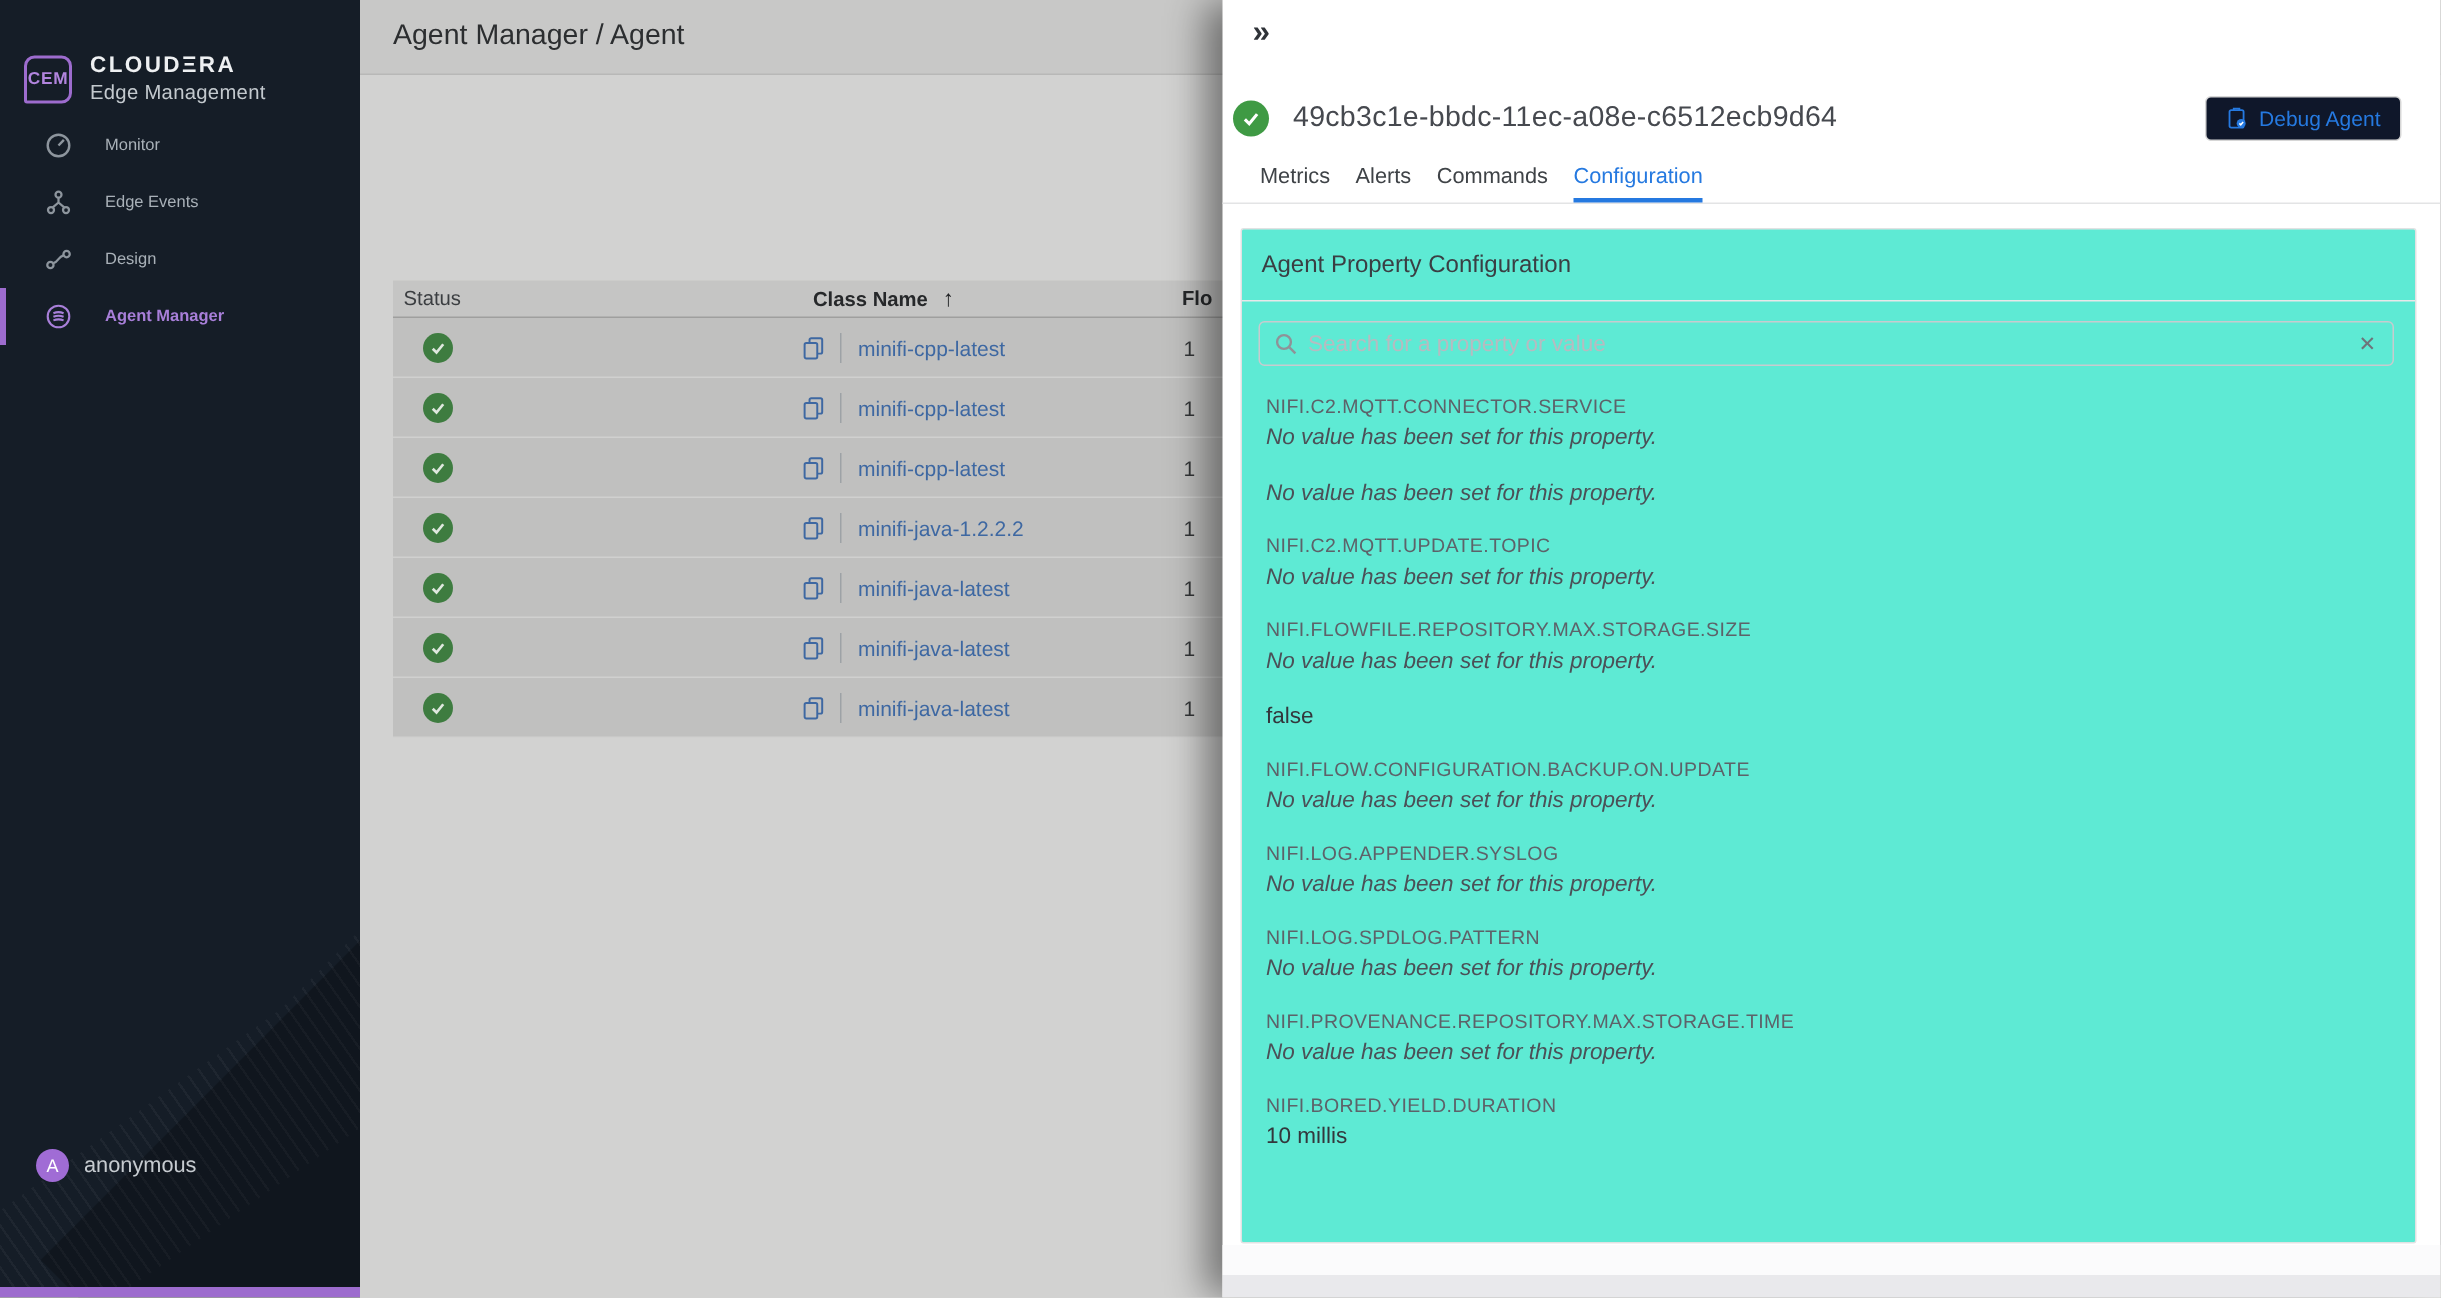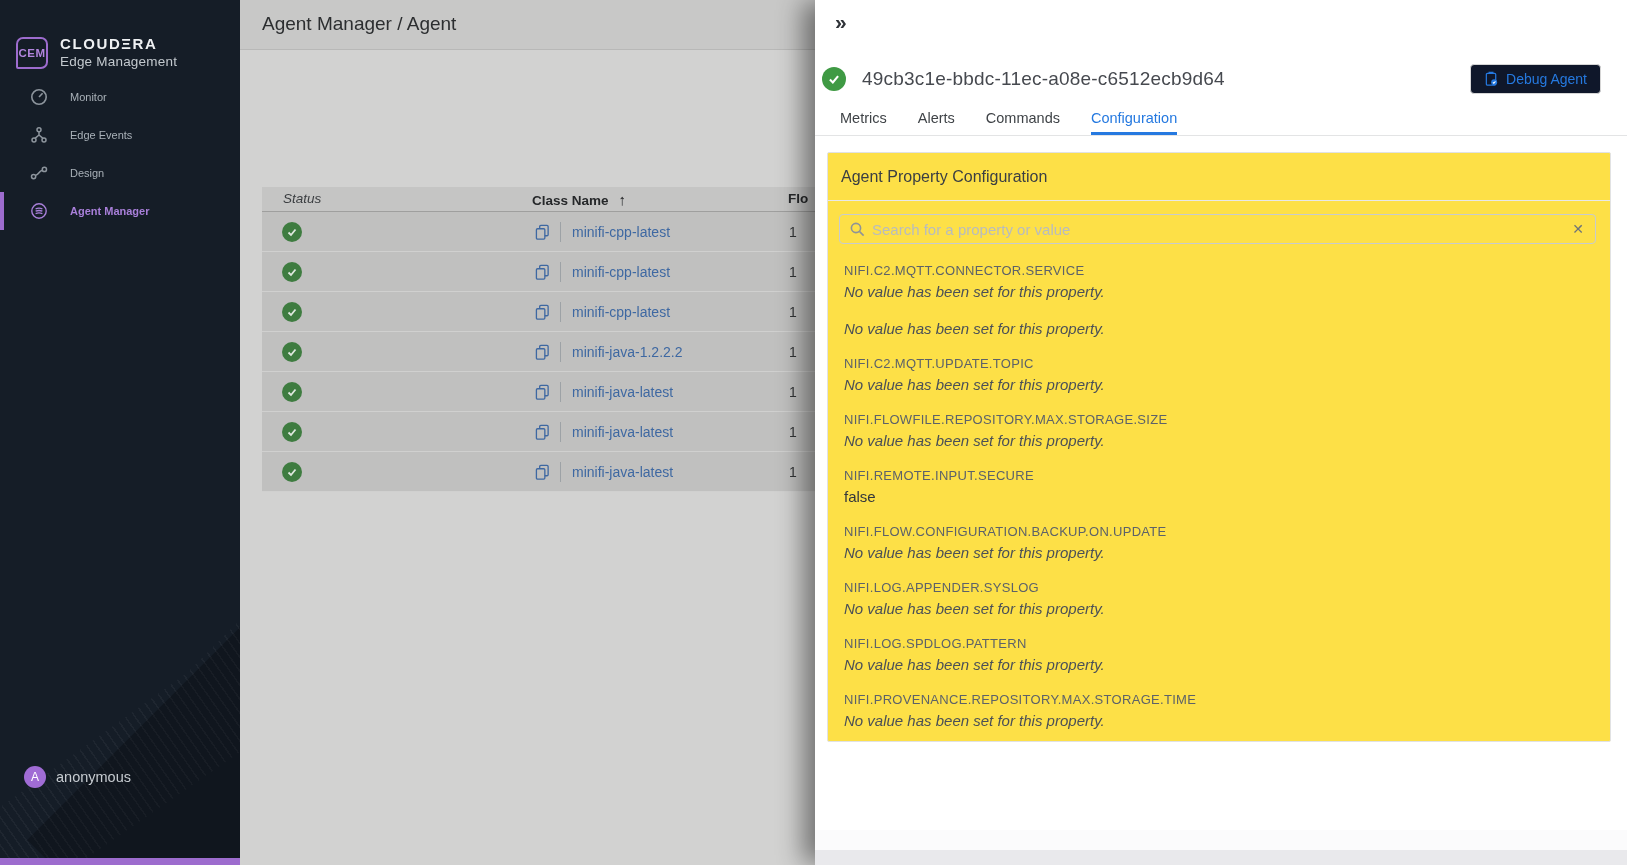--- a/index.html
+++ b/index.html
@@ -44,22 +44,22 @@
   .side-strip { position:absolute; left:0; bottom:0; width:240px; height:7px; background:#9d6cce; z-index:3; }
 
   
   .main { position:absolute; left:240px; top:0; right:0; bottom:0; background:#d2d2d1; z-index:1; }
   .main-header { position:absolute; left:0; top:0; right:0; height:50px; background:#c8c8c7;
              border-bottom:1px solid #b8b8b7; }
   .crumb { position:absolute; left:22px; top:13px; font-size:19px; color:#2c2e30; }
   .table { position:absolute; left:22px; top:187px; width:584px; }
   .thead { position:relative; height:25px; background:#c5c5c4; border-bottom:1px solid #9f9f9e; }
   .th { position:absolute; top:4px; font-size:13.5px; color:#3b3e41; }
-  .th-status { left:21px;font-style:italic; }
-  .th-class { left:270px; color:#26282a; }
+  .th-status { left:7px; }
+  .th-class { left:280px; color:#26282a; }
   .th-txt { font-weight:bold; font-style:normal; }
   .sort-arrow { margin-left:10px; font-size:15px; color:#1f2123; font-weight:normal; }
   .th-flo { left:526px; color:#26282a; font-weight:bold; }
   .trow { position:relative; height:40px; background:#c0c0bf; border-bottom:1px solid #d0d0cf; }
   .ok-badge { position:absolute; left:20px; top:10px; width:20px; height:20px; border-radius:50%;
              background:#3e7c40; display:flex; align-items:center; justify-content:center; }
   .panel .ok-badge { position:static; width:24px; height:24px; background:#3f9a44; flex:none; }
   .copy-ico { position:absolute; left:273px; top:12px; width:15px; height:16px; cursor:pointer; }
   .vdiv { position:absolute; left:298px; top:10px; width:1px; height:20px; background:#9da2a6; }
   .class-link { position:absolute; left:310px; top:12px; font-size:14px; color:#3e68a2;
@@ -70,26 +70,26 @@
   .panel { position:absolute; left:815px; top:0; width:812px; height:865px; background:#fff;
              z-index:40; box-shadow:-14px 0 24px -2px rgba(0,0,0,0.45); }
   .expand-btn { position:absolute; left:20px; top:10px; font-size:21px; font-weight:bold;
              color:#2f3338; cursor:pointer; }
   .agent-row { position:absolute; left:7px; top:64px; right:26px; display:flex; align-items:center; }
   .agent-id { margin-left:16px; font-size:19px; color:#46494f; letter-spacing:.2px; flex:1; }
   .debug-btn { display:flex; align-items:center; gap:7px; height:30px; padding:0 13px;
              border:1px solid #d6d6d6; border-radius:4px; background:#0f172a; color:#2579e0;
              font-size:14px; cursor:pointer; }
   .tabs { position:absolute; left:0; top:103px; right:0; height:33px; border-bottom:1px solid #e3e4e5;
-             display:flex; gap:31px; padding-left:25px; }
+             display:flex; gap:17px; padding-left:25px; }
   .tab { font-size:14.5px; color:#3f4347; padding:7px 0 10px; cursor:pointer; position:relative; }
   .tab.active { color:#2579e0; }
   .tab.active::after { content:""; position:absolute; left:0; right:0; bottom:0; height:3px;
              background:#2579e0; }
-  .card { position:absolute; left:12px; top:152px; width:784px; height:590px; background:#fde047;
+  .card { position:absolute; left:12px; top:152px; width:784px; height:677px; background:#5eead4;
              border:1px solid #e1e2e3; border-radius:2px; overflow:hidden; }
   .card-header { height:48px; border-bottom:1px solid #e8e8e9; display:flex; align-items:center;
              padding-left:13px; }
   .card-title { font-size:16px; color:#3a3e43; }
   .card-body { padding:13px 14px 0 11px; }
   .search-wrap { position:relative; height:30px; border:1px solid #c7cbce; border-radius:4px;
              display:flex; align-items:center; padding:0 34px 0 32px; }
   .search-ico { position:absolute; left:9px; top:6px; width:17px; height:17px; }
   .search-input { border:none; outline:none; width:100%; font-size:15px; color:#3c4046;
              background:transparent; font-family:inherit; }
@@ -332,21 +332,20 @@
           </div>
           <div class="prop">
             <div class="prop-name">NIFI.C2.MQTT.UPDATE.TOPIC</div>
             <div class="prop-value empty">No value has been set for this property.</div>
           </div>
           <div class="prop">
             <div class="prop-name">NIFI.FLOWFILE.REPOSITORY.MAX.STORAGE.SIZE</div>
             <div class="prop-value empty">No value has been set for this property.</div>
           </div>
           <div class="prop">
-            <div class="prop-name">NIFI.REMOTE.INPUT.SECURE</div>
             <div class="prop-value set">false</div>
           </div>
           <div class="prop">
             <div class="prop-name">NIFI.FLOW.CONFIGURATION.BACKUP.ON.UPDATE</div>
             <div class="prop-value empty">No value has been set for this property.</div>
           </div>
           <div class="prop">
             <div class="prop-name">NIFI.LOG.APPENDER.SYSLOG</div>
             <div class="prop-value empty">No value has been set for this property.</div>
           </div>

